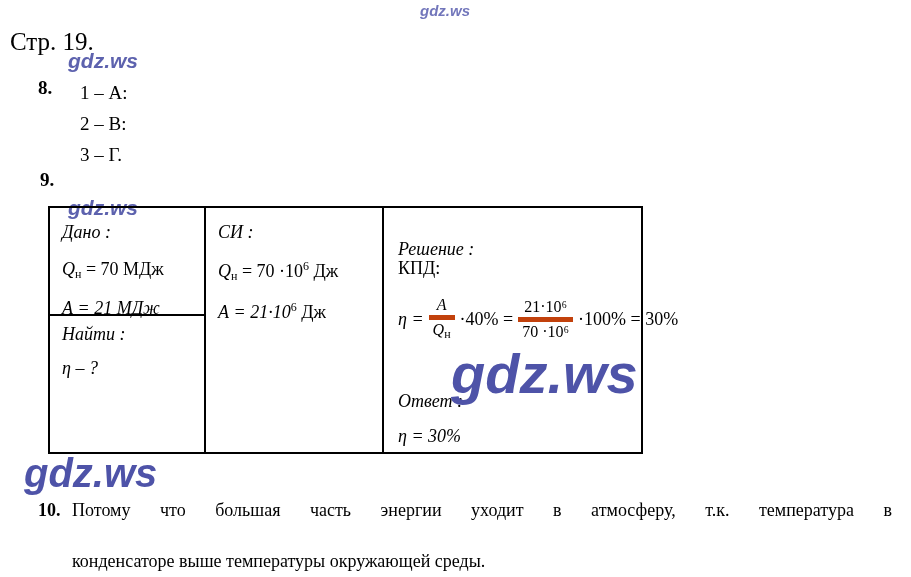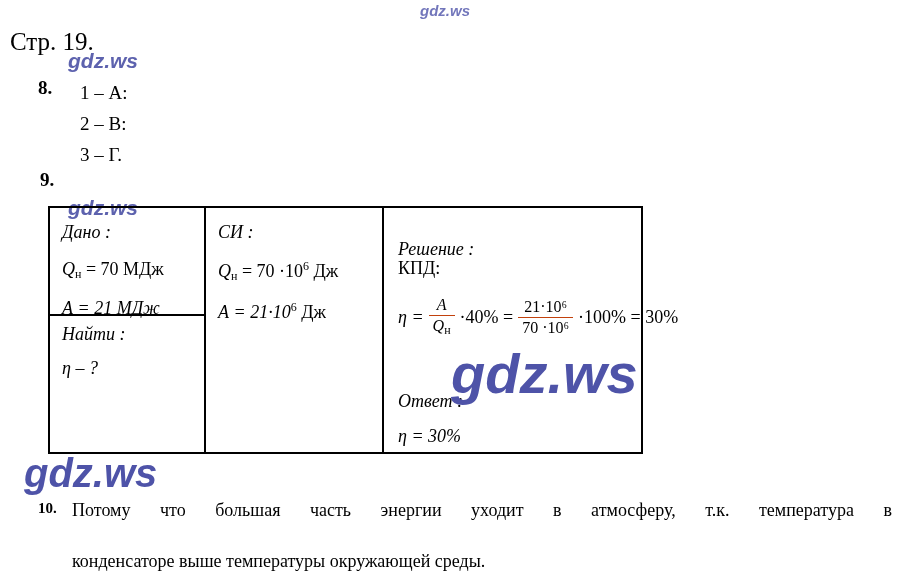--- a/index.html
+++ b/index.html
@@ -201,21 +201,21 @@
     flex-direction: column;
     align-items: center;
     vertical-align: middle;
     margin: 0 5px;
     font-size: 16px;
   }
   .frac .num {
     padding: 0 4px 1px 4px;
   }
   .frac .den {
-    border-top: 1px solid #c2410c;
+    border-top: 5px solid #c2410c;
     padding: 1px 4px 0 4px;
   }
   .otvet {
     position: absolute;
     left: 14px;
     top: 183px;
     font-style: italic;
     font-size: 18px;
   }
   .otvet-val {
@@ -224,21 +224,21 @@
     top: 218px;
     font-size: 18px;
     font-style: italic;
   }
 
   
   .t10-num {
     position: absolute;
     left: 38px;
     top: 500px;
-    font-size: 15px;
+    font-size: 18px;
     font-weight: bold;
   }
   .t10-line1 {
     position: absolute;
     left: 72px;
     top: 500px;
     width: 820px;
     font-size: 18px;
     text-align: justify;
     text-align-last: justify;

